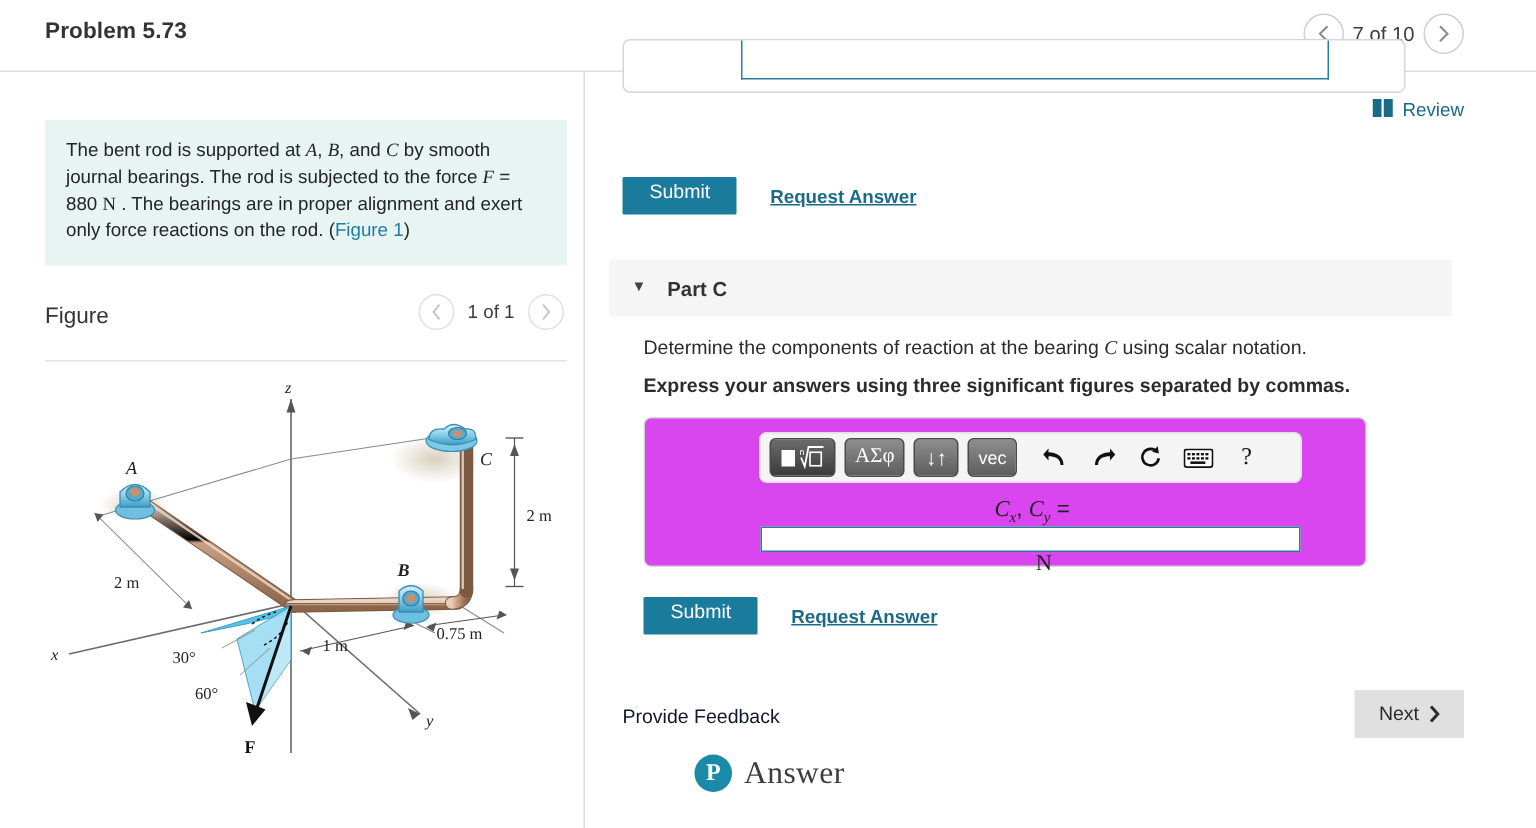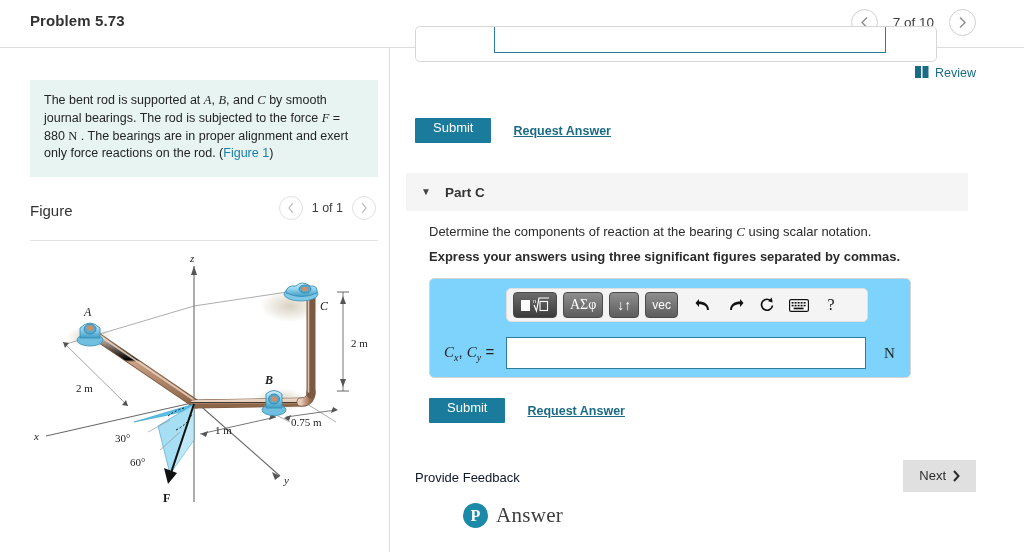--- a/index.html
+++ b/index.html
@@ -21,21 +21,21 @@
     border-bottom: 1px solid #dcdcdc;
     background: #fff;
   }
   #problem-title {
     position: absolute; left: 30px; top: 12px;
     font-size: 15px; font-weight: bold; color: #333;
     letter-spacing: .1px;
   }
   #pager {
     position: absolute; right: 48px; top: 9px;
-    display: flex; align-items: center; gap: 15px;
+    display: flex; align-items: center; gap: 6px;
   }
   .circ-btn {
     width: 27px; height: 27px; border-radius: 50%;
     border: 1px solid #cfcfcf; background: #fff;
     display: flex; align-items: center; justify-content: center;
     color: #8c8c8c; cursor: pointer;
   }
   .circ-btn svg { display: block; }
   #pager-label { font-size: 13.5px; color: #3c3c3c; }
 
@@ -107,42 +107,42 @@
   }
   #partc-caret { margin-left: 15px; margin-right: 14px; color: #444; font-size: 10px; line-height: 1; }
   #partc-label { font-size: 13.5px; font-weight: bold; color: #333; }
 
   #partc-prompt { position: absolute; left: 38px; top: 176px; font-size: 13px; color: #2b2b2b; }
   #partc-instruction { position: absolute; left: 38px; top: 201px; font-size: 13px; font-weight: bold; color: #2b2b2b; }
 
   
   #answer-panel {
     position: absolute; left: 38px; top: 230px; width: 482px; height: 100px;
-    border: 1px solid #d6d6d6; border-radius: 5px; background: #7dd3fc;
+    border: 1px solid #d6d6d6; border-radius: 5px; background: #d946ef;
   }
   #math-toolbar {
     position: absolute; left: 76px; top: 9px; width: 362px; height: 34px;
     background: #f4f4f4; border: 1px solid #e0e0e0; border-radius: 5px;
     display: flex; align-items: center; padding-left: 6px; gap: 6px;
   }
   .tb-key {
     height: 26px; min-width: 30px;
     background: linear-gradient(#8e8e8e, #5d5d5d);
     border: 1px solid #4a4a4a; border-radius: 4px;
     color: #fff; display: flex; align-items: center; justify-content: center;
     padding: 0 6px; cursor: pointer;
   }
   .tb-key.dark { background: linear-gradient(#6b6b6b, #3b3b3b); }
   .tb-icon {
     width: 26px; height: 26px; display: flex; align-items: center; justify-content: center;
     color: #111; cursor: pointer;
   }
   .tb-icon.spacer-l { margin-left: 6px; }
 
-  #answer-row { position: absolute; left: 0; top: 52px; width: 482px; height: 44px; display: flex; align-items: center; }
+  #answer-row { position: absolute; left: 16px; top: 52px; width: 482px; height: 44px; display: flex; align-items: center; flex-direction: column; }
   #answer-label { margin-left: 14px; width: 62px; font-size: 15px; color: #222; text-align: left; }
   #answer-input {
     width: 360px; height: 32px; border: 1px solid #2b7d9b; background: #fff;
     outline: none; font-family: "Liberation Sans", sans-serif; font-size: 13px;
     padding: 0 6px;
   }
   #answer-unit { margin-left: 18px; font-size: 15px; font-family: "Liberation Serif", serif; color: #222; }
 
   #partc-submit-row { position: absolute; left: 38px; top: 350px; display: flex; align-items: center; gap: 22px; }
 

